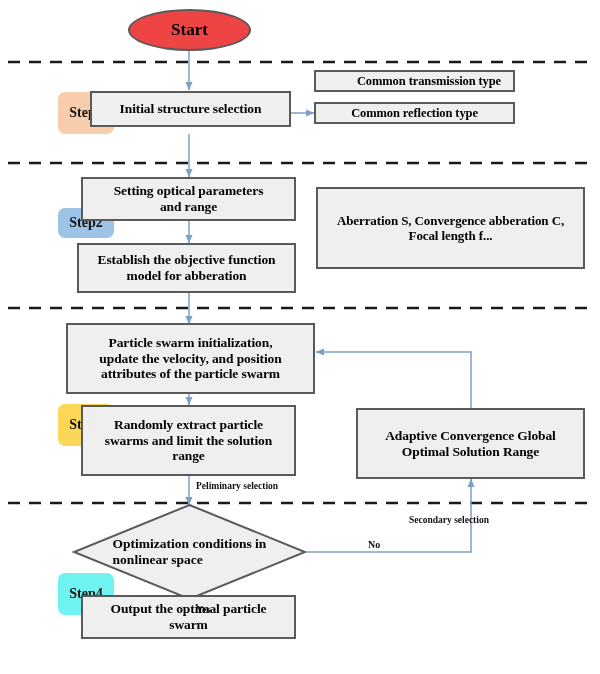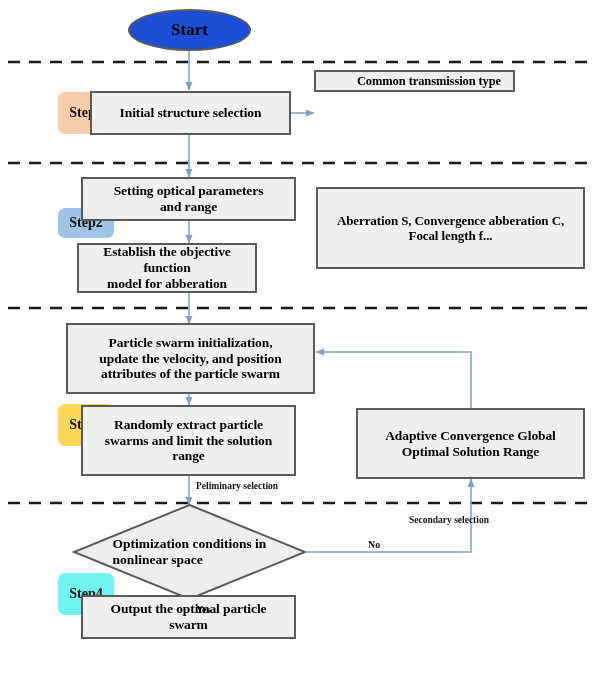--- a/index.html
+++ b/index.html
@@ -43,21 +43,21 @@
     padding: 2px 4px;
   }
   .node-text {
     display: block;
     white-space: pre-line;
   }
   
   .terminator {
     position: absolute;
     box-sizing: border-box;
-    background: #1d4ed8;
+    background: #ef4444;
     border: 2px solid #5a5a5a;
     border-radius: 50%;
     display: flex;
     align-items: center;
     justify-content: center;
     font-weight: bold;
     color: #000;
   }
   
   .decision {
@@ -152,36 +152,39 @@
   <div class="step-badge" style="left:10px; top:208px; width:56px; height:30px; background:#9dc3e6;">
     <span>Step2</span>
   </div>
   <div class="step-badge" style="left:10px; top:404px; width:56px; height:42px; background:#fcd757;">
     <span>Step3</span>
   </div>
   <div class="step-badge" style="left:10px; top:573px; width:56px; height:42px; background:#6ff2f2;">
     <span>Step4</span>
   </div>
 
-  <div class="node" style="left:90px; top:91px; width:201px; height:44px; font-size:13.5px;">
+  <div class="node" style="left:90px; top:91px; width:201px; height:36px; font-size:13.5px;">
     <span class="node-text">Initial structure selection</span>
   </div>
 
   <div class="node" style="left:314px; top:70px; width:201px; height:22px; font-size:12.5px;padding-left:33px;">
     <span class="node-text">Common transmission type</span>
   </div>
 
+  <div class="node" style="left:314px; top:102px; width:201px; height:22px; font-size:12.5px;">
+    <span class="node-text">Common reflection type</span>
+  </div>
 
 
   <div class="node" style="left:81px; top:177px; width:215px; height:44px; font-size:13.5px;">
     <span class="node-text">Setting optical parameters
 and range</span>
   </div>
 
-  <div class="node" style="left:77px; top:243px; width:180px; height:50px; font-size:13.5px;">
+  <div class="node" style="left:77px; top:243px; width:219px; height:50px; font-size:13.5px;">
     <span class="node-text">Establish the objective function
 model for abberation</span>
   </div>
 
   <div class="node" style="left:316px; top:187px; width:269px; height:82px; font-size:13px;">
     <span class="node-text">Aberration S, Convergence abberation C,
 Focal length f...</span>
   </div>
 
   <div class="node" style="left:66px; top:323px; width:249px; height:71px; font-size:13.5px;">

